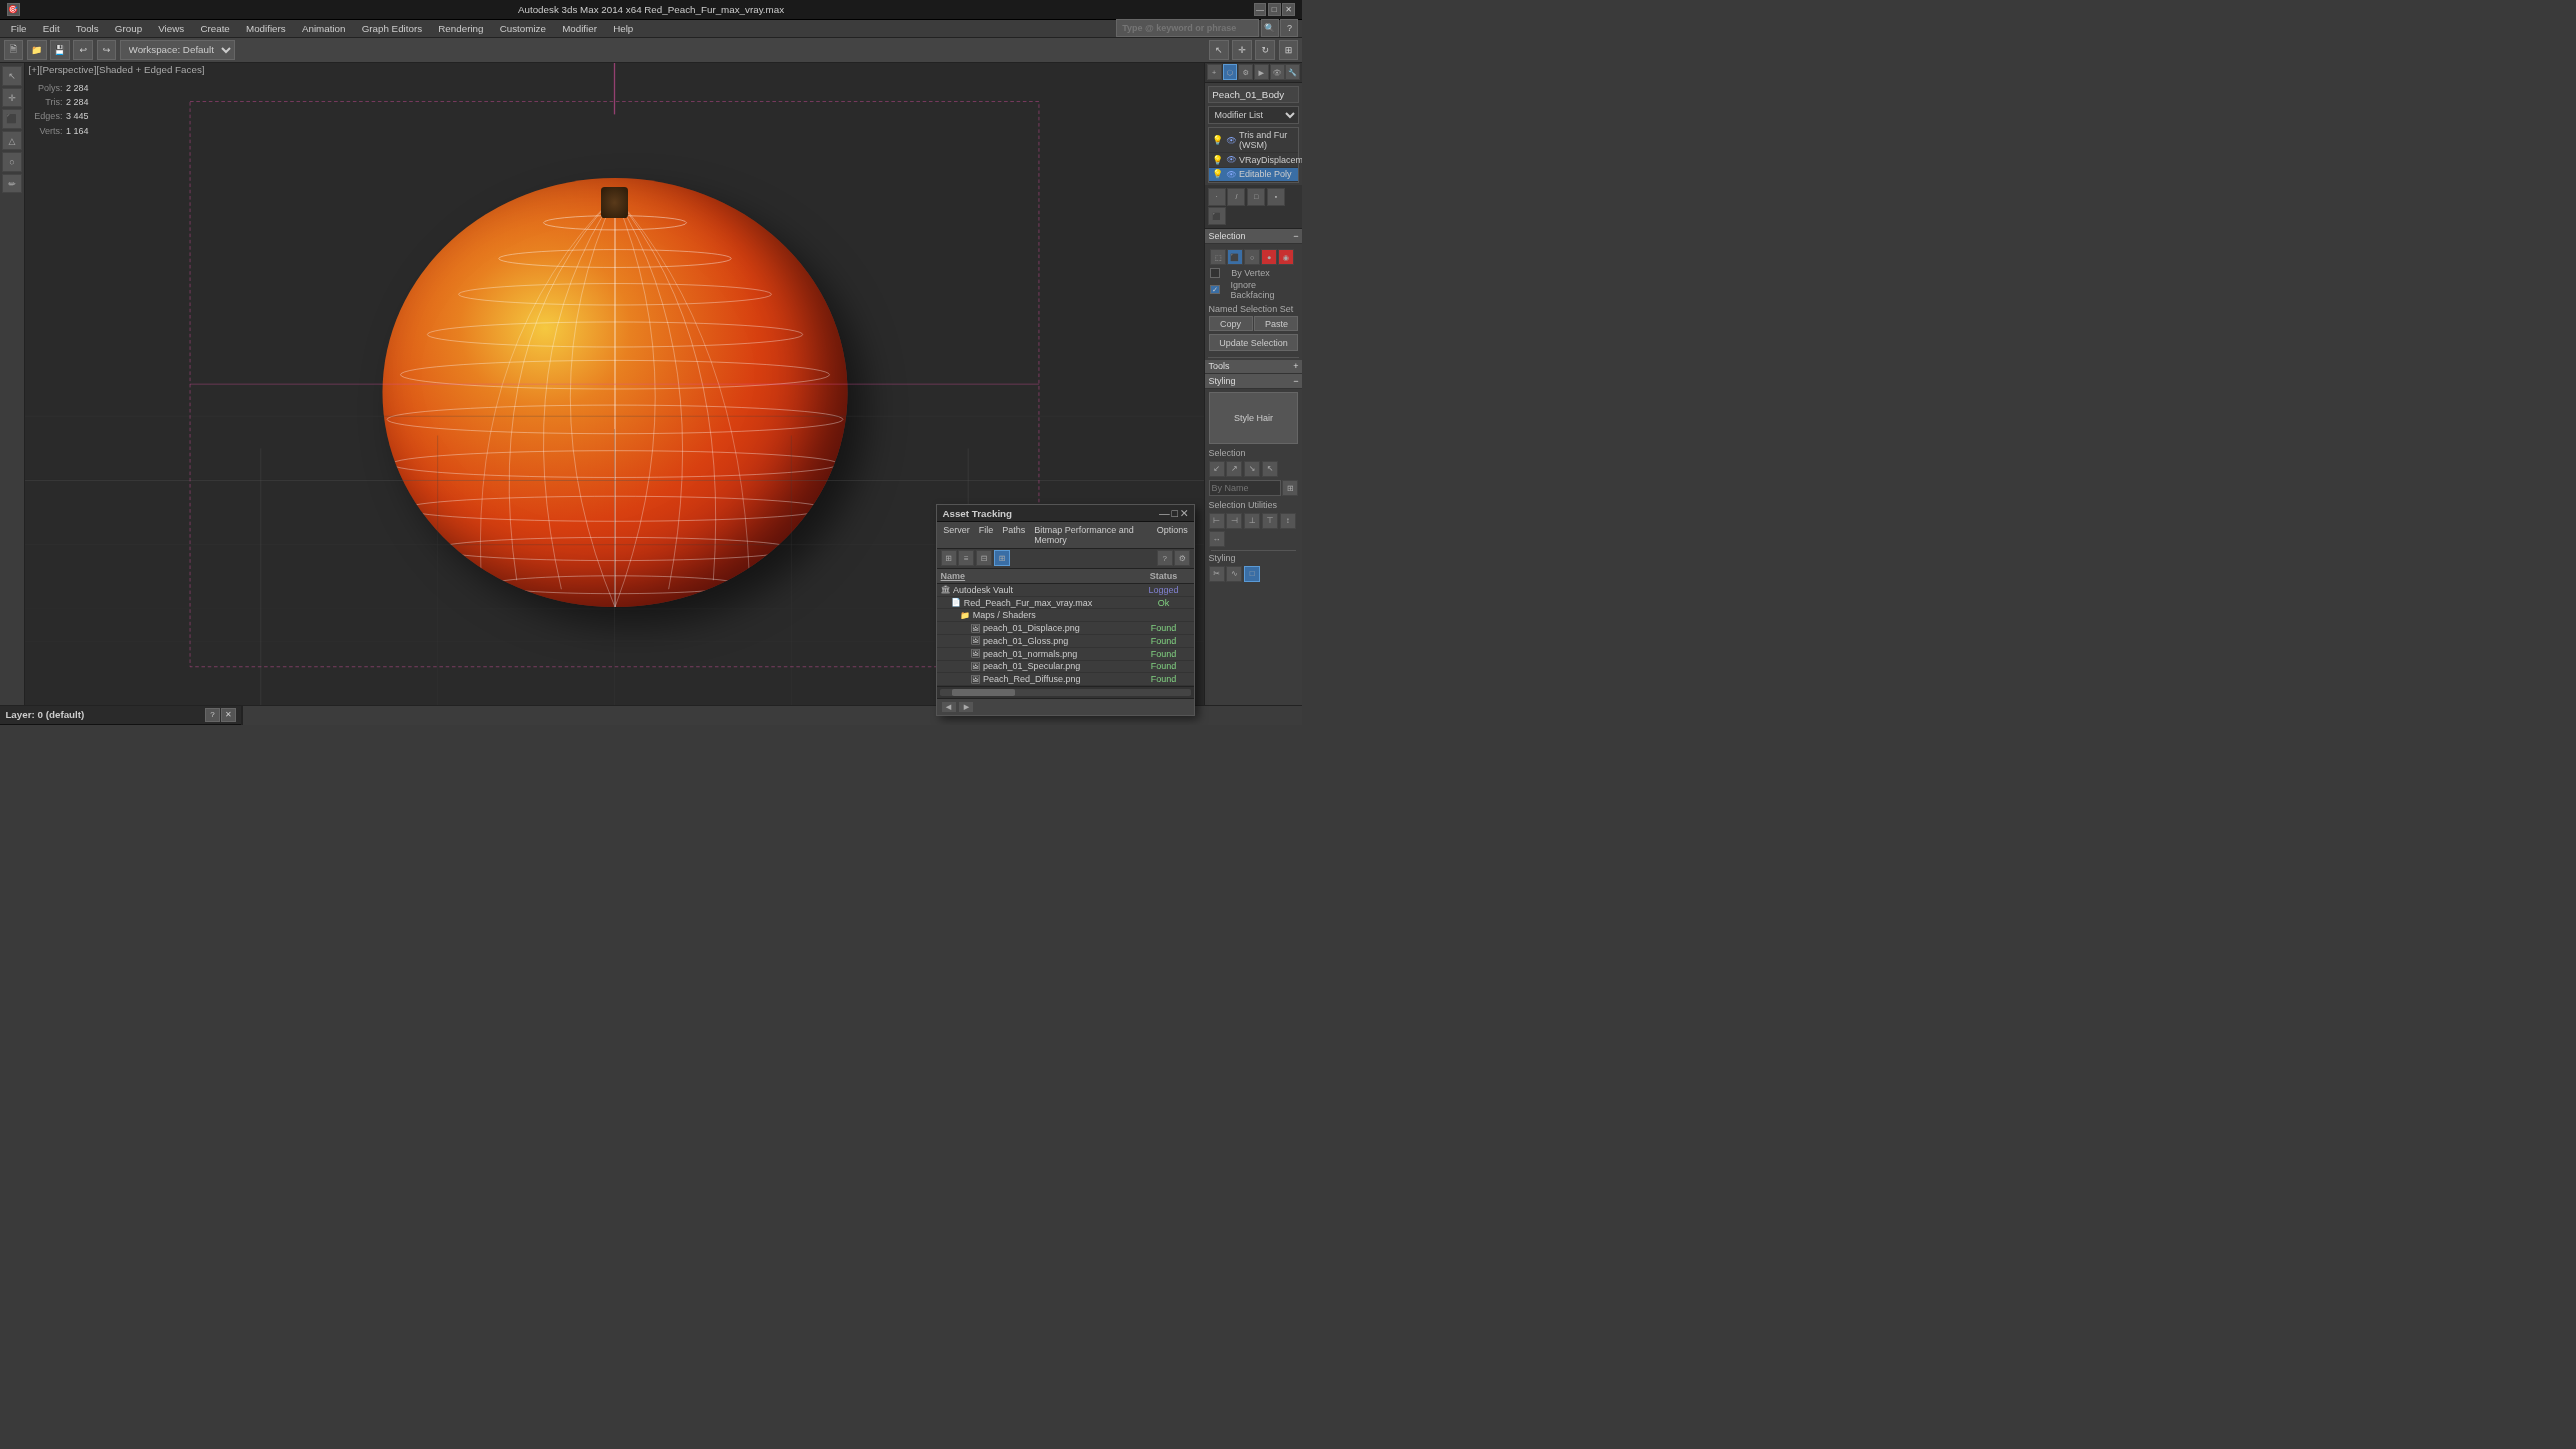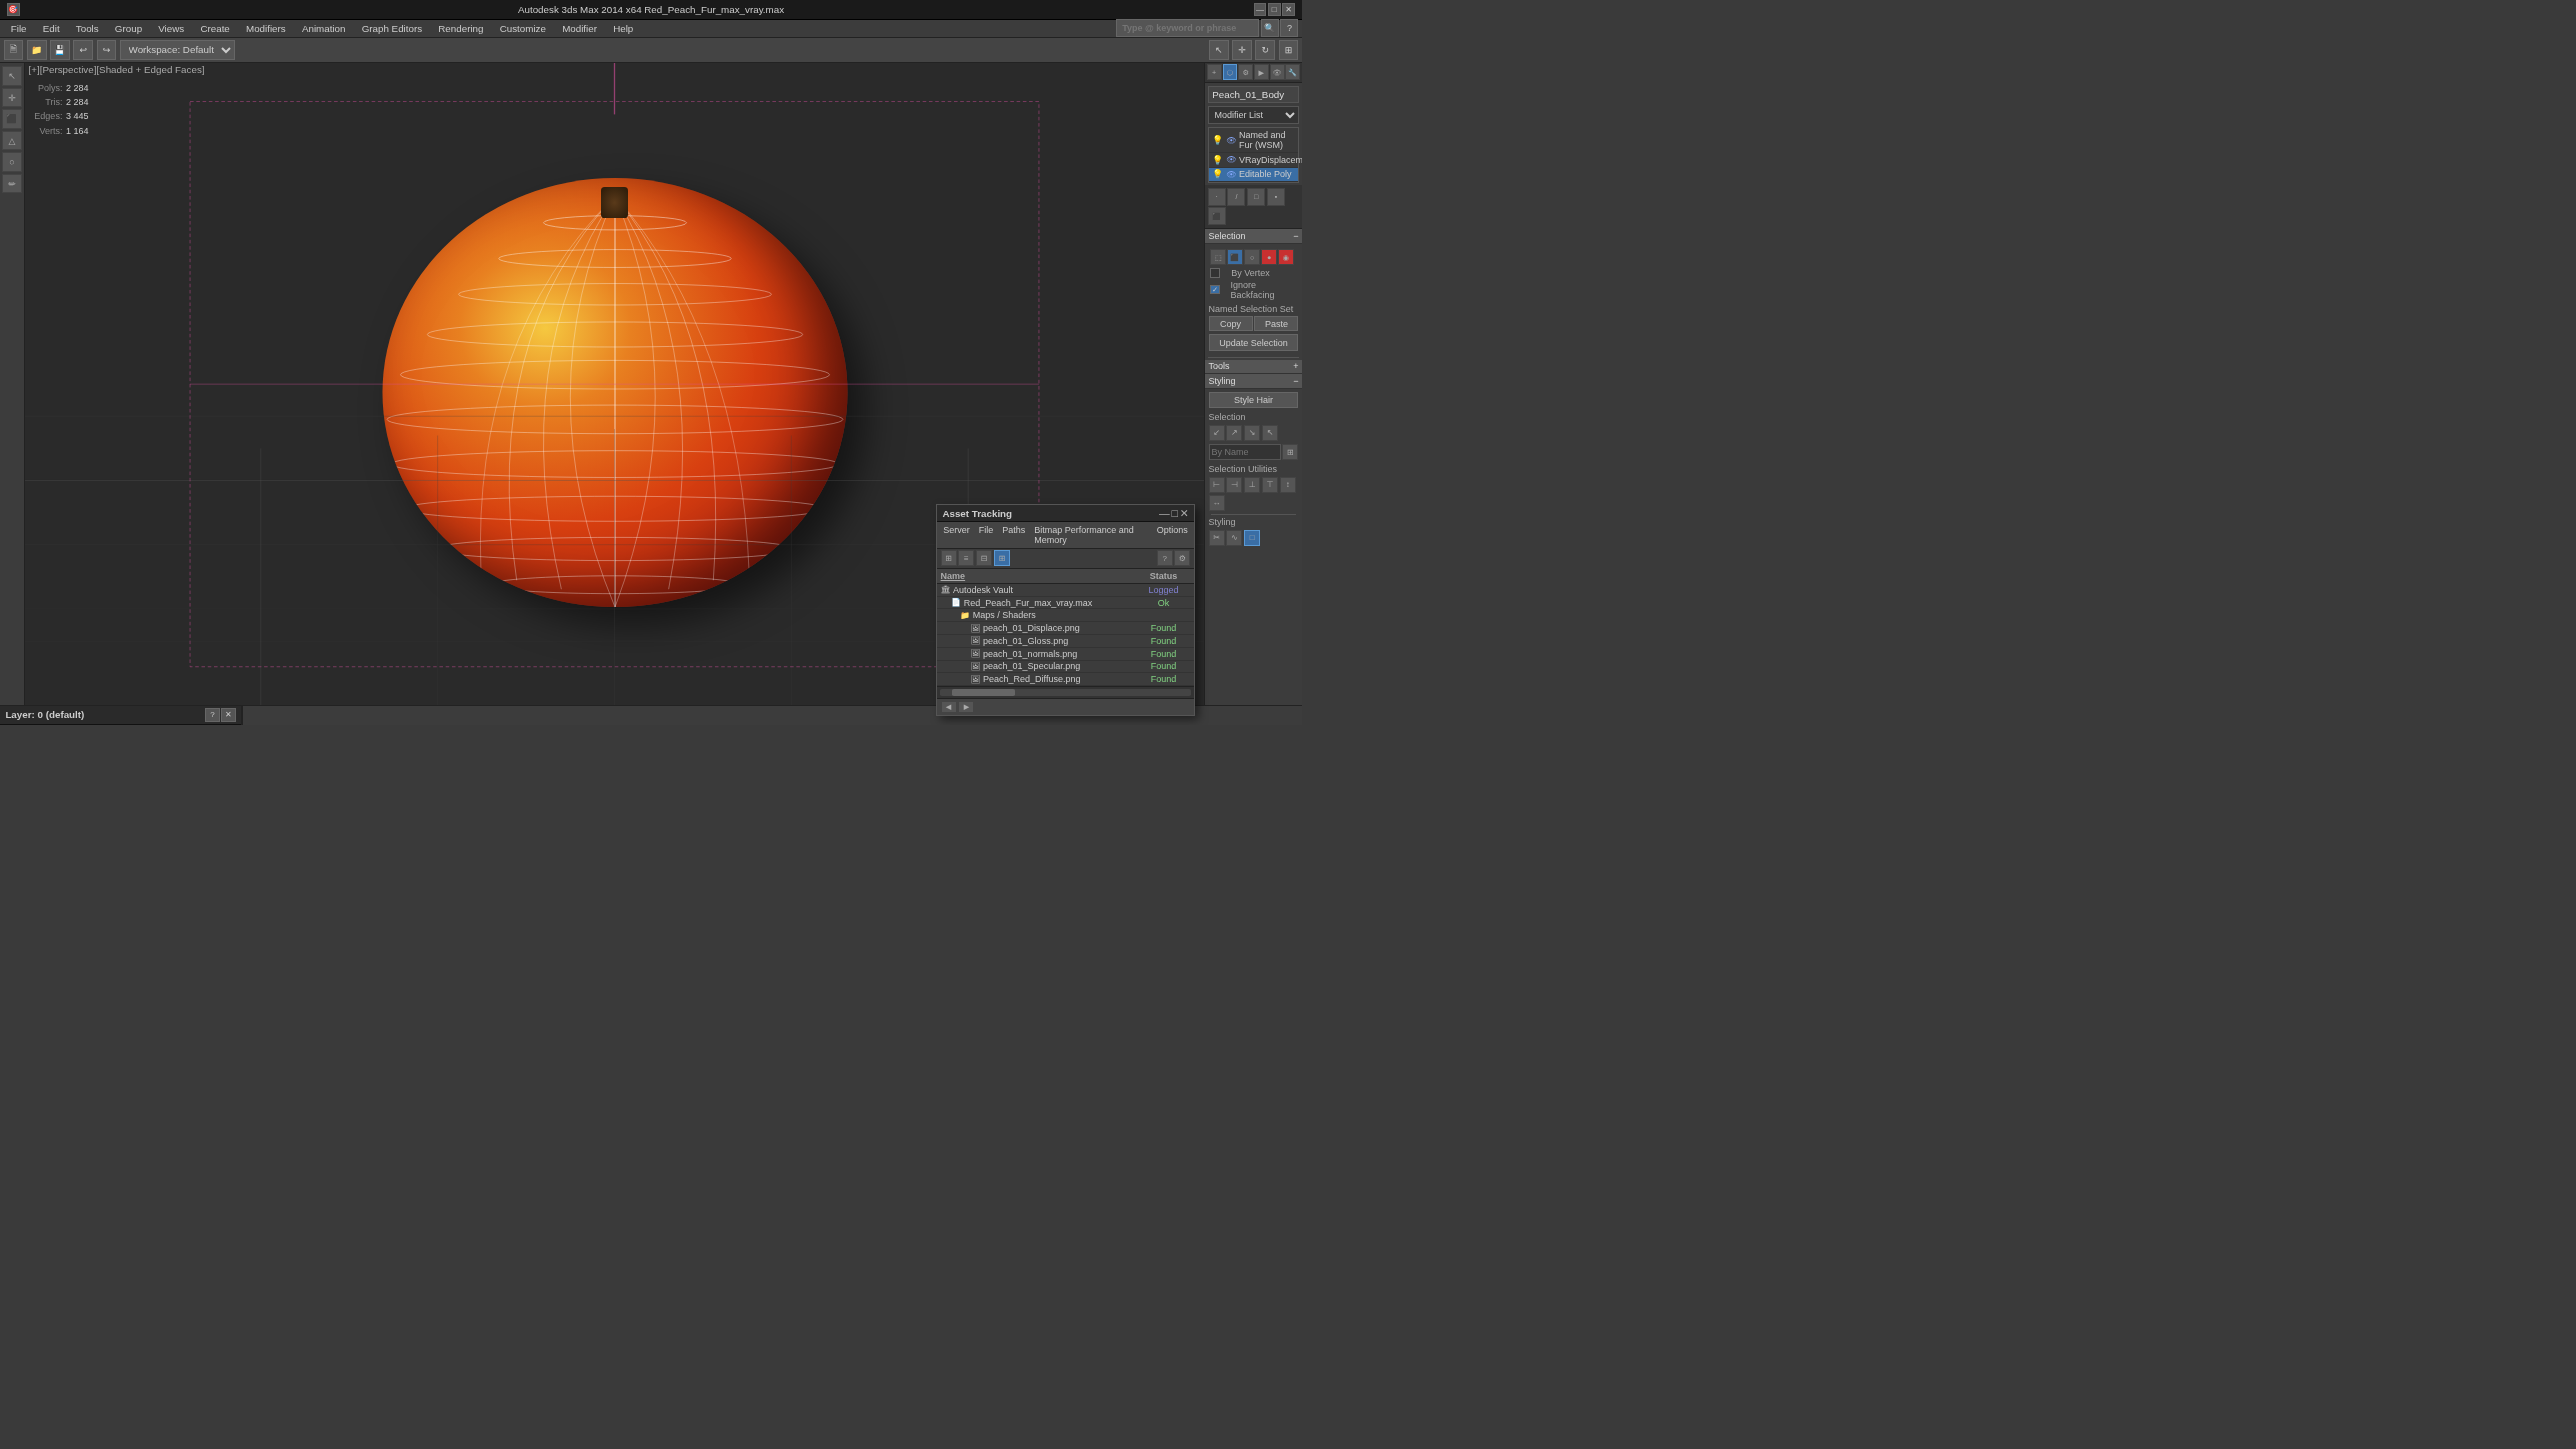--- a/index.html
+++ b/index.html
@@ -47,21 +47,21 @@
 
     .section-label { background: #555; color: #ddd; padding: 1.8px 3.6px; font-size: 9px; display: flex; align-items: center; justify-content: space-between; cursor: pointer; border-bottom: 0.9px solid #333; }
     .section-content { padding: 3.6px; }
 
     .named-sel { display: flex; gap: 1.8px; margin-bottom: 2.7px; }
     .ns-label { font-size: 9px; color: #aaa; margin-bottom: 1.8px; }
     .ns-btn { flex: 1; background: #555; border: 0.9px solid #666; color: #ccc; font-size: 9px; padding: 1.8px 3.6px; cursor: pointer; text-align: center; }
     .update-btn { width: 100%; background: #555; border: 0.9px solid #666; color: #ccc; font-size: 9px; padding: 2.7px; cursor: pointer; text-align: center; }
 
     .tools-section { padding: 3.6px; }
-    .style-hair-btn { width: 100%; background: #555; border: 0.9px solid #666; color: #ccc; font-size: 9px; padding: 2px; cursor: pointer; text-align: center; margin-bottom: 3.6px; }
+    .style-hair-btn { width: 100%; background: #555; border: 0.9px solid #666; color: #ccc; font-size: 9px; padding: 20px; cursor: pointer; text-align: center; margin-bottom: 3.6px; }
     .sel-icons { display: flex; gap: 1.8px; flex-wrap: wrap; margin-bottom: 3.6px; }
     .sel-icon { width: 16px; height: 16px; background: #555; border: 0.9px solid #444; display: flex; align-items: center; justify-content: center; font-size: 8px; color: #aaa; cursor: pointer; }
 
     .sel-input { width: 100%; background: #333; border: 0.9px solid #555; color: #ccc; font-size: 9px; padding: 1.8px; margin-bottom: 1.8px; }
 
     .styling-icons { display: flex; gap: 1.8px; flex-wrap: wrap; }
     .styling-icon { width: 16px; height: 16px; background: #555; border: 0.9px solid #444; display: flex; align-items: center; justify-content: center; font-size: 8px; color: #aaa; cursor: pointer; }
     .styling-icon.active { background: #3a6ea5; border-color: #5a9ad5; }
 
     
@@ -296,21 +296,21 @@
     <div style="padding:0.9px 2.7px 1.8px;">
       <select id="modifier-list-select" style="width:100%;background:#333;border:0.9px solid #555;color:#ccc;font-size:9px;padding:1.8px;">
         <option>Modifier List</option>
       </select>
     </div>
 
     <div style="background:#3a3a3a;border:0.9px solid #555;margin:0 2.7px;font-size:9px;">
       <div class="modifier-item">
         <span class="mod-bulb">💡</span>
         <span class="mod-eye">👁</span>
-        <span>Named and Fur (WSM)</span>
+        <span>Tris and Fur (WSM)</span>
       </div>
       <div class="modifier-item">
         <span class="mod-bulb">💡</span>
         <span class="mod-eye">👁</span>
         <span>VRayDisplacementMod</span>
       </div>
       <div class="modifier-item" style="background:#3a6ea5;">
         <span class="mod-bulb">💡</span>
         <span class="mod-eye">👁</span>
         <span>Editable Poly</span>

